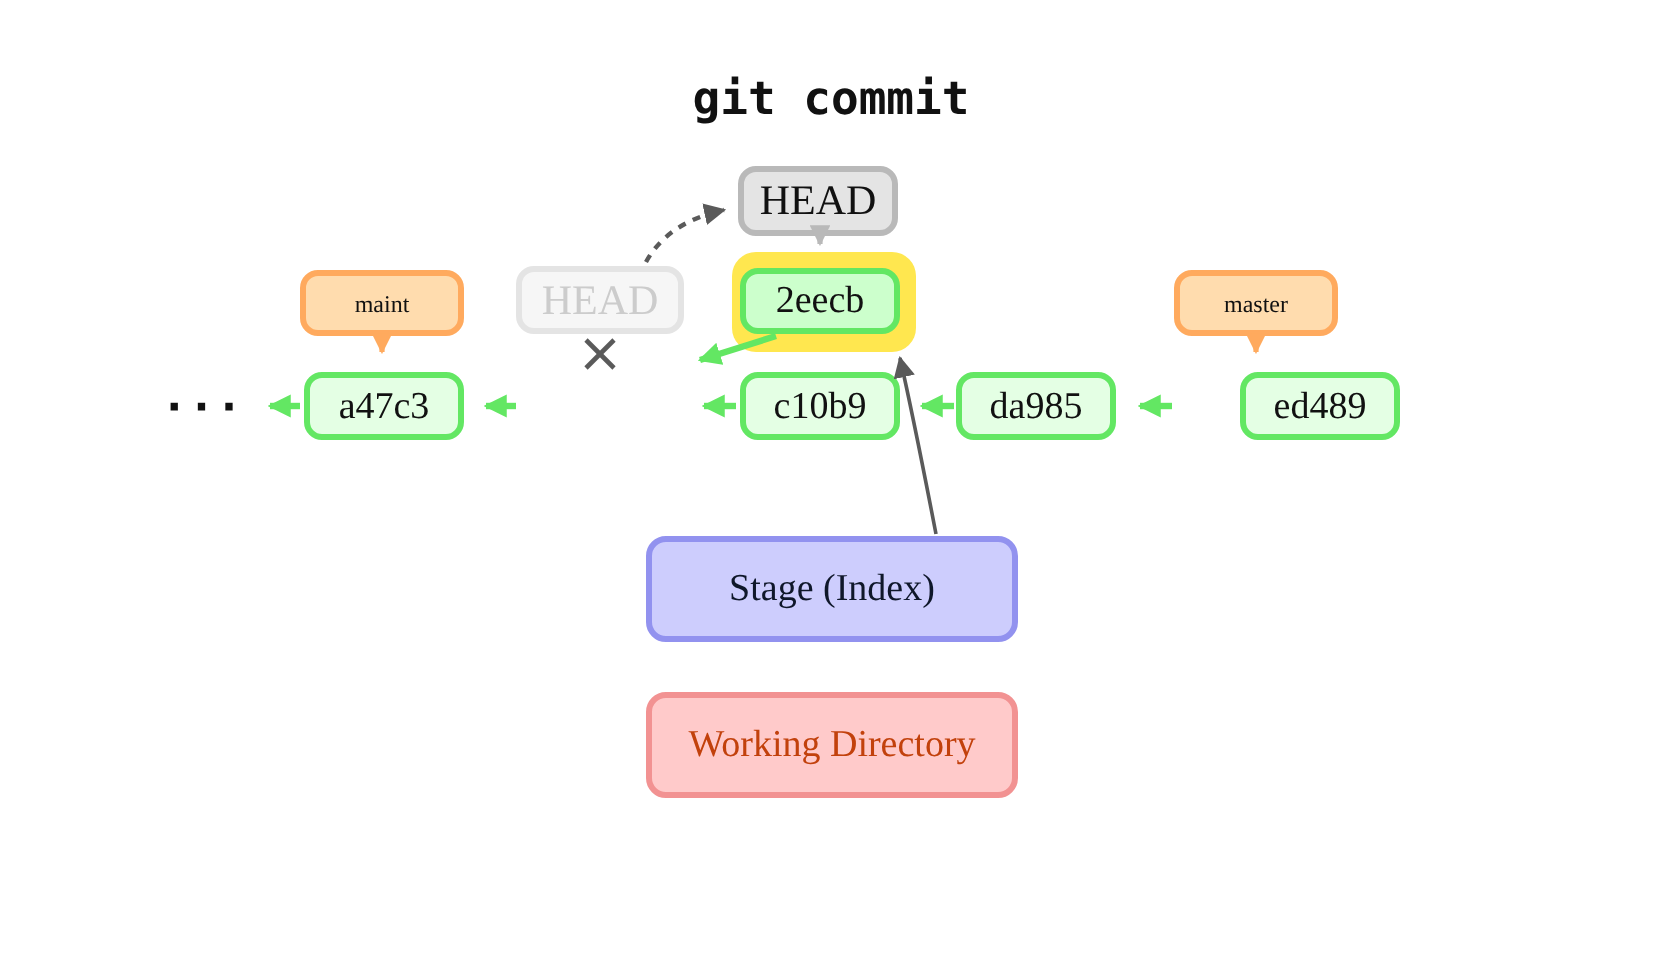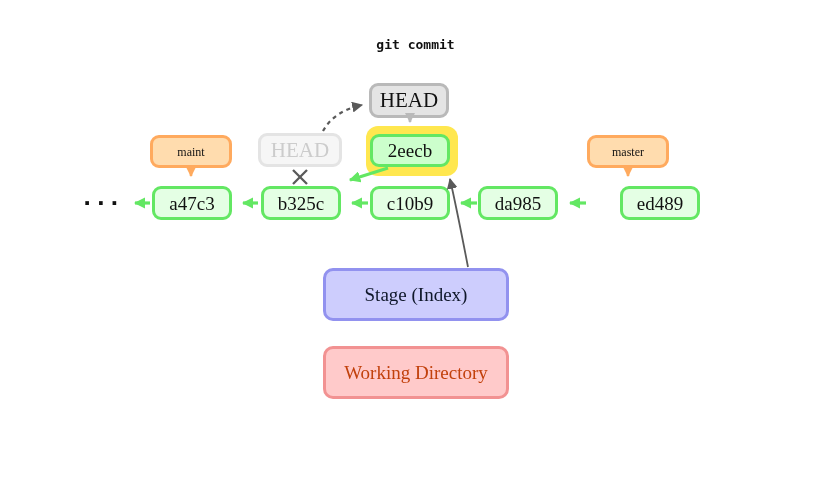--- a/index.html
+++ b/index.html
@@ -2,21 +2,21 @@
 <html style="--text: #111111; --commit-border: #63e763; --commit-fill: #e4ffe4; --new-commit-fill: #ccffcc; --highlight: #ffe74f; --branch-border: #ffaa5e; --branch-fill: #ffdcae; --head-border: #b9b9b9; --head-fill: #e4e4e4; --faded-border: #e4e4e4; --faded-fill: #f6f6f6; --faded-text: #cccccc; --stage-border: #9292ef; --stage-fill: #cdcdfd; --working-border: #f29292; --working-fill: #ffcaca; --arrow-green: #63e763; --arrow-orange: #ffaa5e; --arrow-gray: #b9b9b9; --arrow-dark: #5a5a5a;"><head>
 <meta charset="utf-8">
 <style>
   html,body{margin:0;padding:0;background:#ffffff;}
   .diagram{
     position:relative;width:831px;height:485px;background:#ffffff;
     font-family:"Liberation Sans",sans-serif;overflow:hidden;
   }
   .title{
     position:absolute;left:0;top:37px;width:100%;text-align:center;
-    font-family:"DejaVu Sans Mono",monospace;font-weight:bold;font-size:13px;
+    font-family:"DejaVu Sans Mono",monospace;font-weight:bold;font-size:23px;
     color:var(--text);z-index:2;
   }
   .node{
     position:absolute;box-sizing:border-box;display:flex;align-items:center;
     justify-content:center;border-style:solid;border-width:3px;border-radius:9px;
     font-size:19px;color:var(--text);line-height:1;z-index:2;white-space:nowrap;font-family:Liberation Serif, serif;
   }
   .commit{border-color:var(--commit-border);background:var(--commit-fill);}
   .commit.new{background:var(--new-commit-fill);}
   .branch{border-color:var(--branch-border);background:var(--branch-fill);font-size:12px;}
@@ -98,21 +98,20 @@
   <div class="node headbox" style="left:369px;top:83px;width:80px;height:35px;">HEAD</div>
 
   <div class="node faded" style="left:258px;top:133px;width:84px;height:34px;">HEAD</div>
 
   <div class="node commit new" style="left:370px;top:134px;width:80px;height:33px;">2eecb</div>
 
   <div class="node branch" style="left:150px;top:135px;width:82px;height:33px;">maint</div>
   <div class="node branch" style="left:587px;top:135px;width:82px;height:33px;text-align:center;">master</div>
 
   <div class="node commit" style="left:152px;top:186px;width:80px;height:34px;">a47c3</div>
-  <div class="node commit" style="left:261px;top:186px;width:80px;height:34px;">b325c</div>
   <div class="node commit" style="left:370px;top:186px;width:80px;height:34px;">c10b9</div>
   <div class="node commit" style="left:478px;top:186px;width:80px;height:34px;">da985</div>
   <div class="node commit" style="left:620px;top:186px;width:80px;height:34px;">ed489</div>
 
   <div class="dots">···</div>
 
   <div class="node stage" style="left:323px;top:268px;width:186px;height:53px;">Stage (Index)</div>
   <div class="node working" style="left:323px;top:346px;width:186px;height:53px;">Working Directory</div>
 
 </div>

